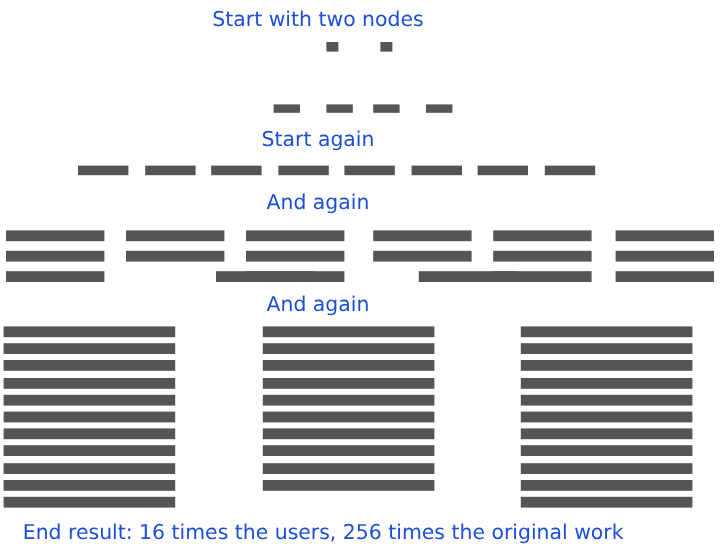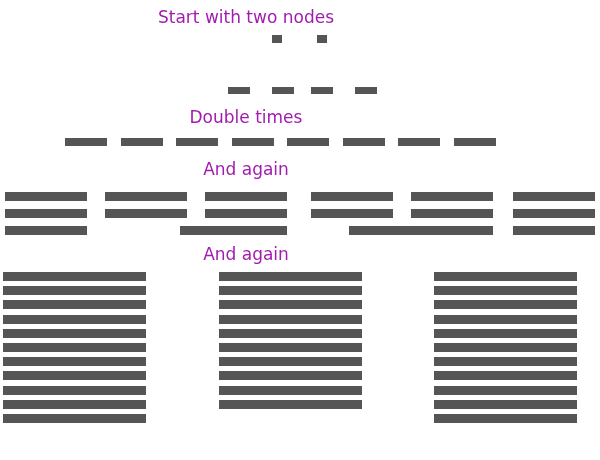--- a/index.html
+++ b/index.html
@@ -22,22 +22,23 @@
   }
 
   
   .caption {
     position: absolute;
     left: 0;
     width: 492px;
     text-align: center;
     font-size: 17px;
     line-height: 20px;
-    color: #a21caf;
+    color: #1d4ed8;
     white-space: nowrap;
+    padding-left: 19px;
   }
   .caption.c1 { top: 7px; }
   .caption.c2 { top: 58px; font-size: 17px; }
   .caption.c3 { top: 107px; }
   .caption.c4 { top: 159px; }
   .caption.c5 { top: 244px; }
   .caption.c6 { top: 434px; font-size: 17px; }
 
   
   .bar {
@@ -70,21 +71,21 @@
     </div>
 
 
   <div class="band g2">
       <div class="bar" style="left: 228px; top: 3px; width: 22px; height: 7px; background: rgb(85, 85, 85);"></div>
       <div class="bar" style="left: 272px; top: 3px; width: 22px; height: 7px; background: rgb(85, 85, 85);"></div>
       <div class="bar" style="left: 311px; top: 3px; width: 22px; height: 7px; background: rgb(85, 85, 85);"></div>
       <div class="bar" style="left: 355px; top: 3px; width: 22px; height: 7px; background: rgb(85, 85, 85);"></div>
     </div>
 
-  <div class="caption c3">Double times</div>
+  <div class="caption c3">Start again</div>
 
   <div class="band g3">
       <div class="bar" style="left: 65px; top: 3px; width: 42px; height: 8px; background: rgb(85, 85, 85);"></div>
       <div class="bar" style="left: 121px; top: 3px; width: 42px; height: 8px; background: rgb(85, 85, 85);"></div>
       <div class="bar" style="left: 176px; top: 3px; width: 42px; height: 8px; background: rgb(85, 85, 85);"></div>
       <div class="bar" style="left: 232px; top: 3px; width: 42px; height: 8px; background: rgb(85, 85, 85);"></div>
       <div class="bar" style="left: 287px; top: 3px; width: 42px; height: 8px; background: rgb(85, 85, 85);"></div>
       <div class="bar" style="left: 343px; top: 3px; width: 42px; height: 8px; background: rgb(85, 85, 85);"></div>
       <div class="bar" style="left: 398px; top: 3px; width: 42px; height: 8px; background: rgb(85, 85, 85);"></div>
       <div class="bar" style="left: 454px; top: 3px; width: 42px; height: 8px; background: rgb(85, 85, 85);"></div>
@@ -143,14 +144,15 @@
       <div class="bar" style="left: 434px; top: 44.6px; width: 143px; height: 9px; background: rgb(85, 85, 85);"></div>
       <div class="bar" style="left: 434px; top: 58.8px; width: 143px; height: 9px; background: rgb(85, 85, 85);"></div>
       <div class="bar" style="left: 434px; top: 73px; width: 143px; height: 9px; background: rgb(85, 85, 85);"></div>
       <div class="bar" style="left: 434px; top: 87.2px; width: 143px; height: 9px; background: rgb(85, 85, 85);"></div>
       <div class="bar" style="left: 434px; top: 101.4px; width: 143px; height: 9px; background: rgb(85, 85, 85);"></div>
       <div class="bar" style="left: 434px; top: 115.6px; width: 143px; height: 9px; background: rgb(85, 85, 85);"></div>
       <div class="bar" style="left: 434px; top: 129.8px; width: 143px; height: 9px; background: rgb(85, 85, 85);"></div>
       <div class="bar" style="left: 434px; top: 144px; width: 143px; height: 9px; background: rgb(85, 85, 85);"></div>
     </div>
 
+  <div class="caption c6">End result: 16 times the users, 256 times the original work</div>
 
 </div>
 
 </body></html>

